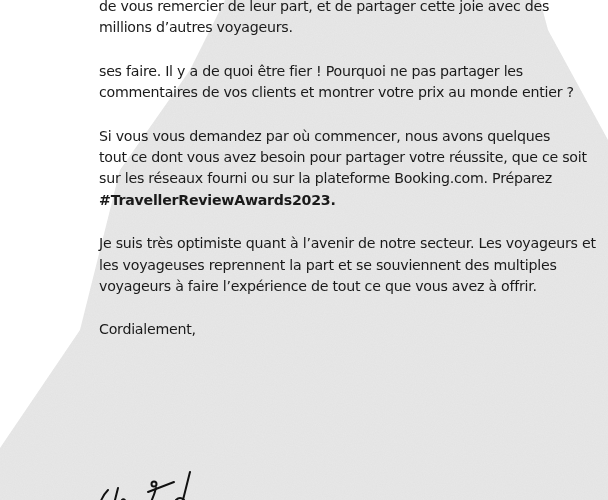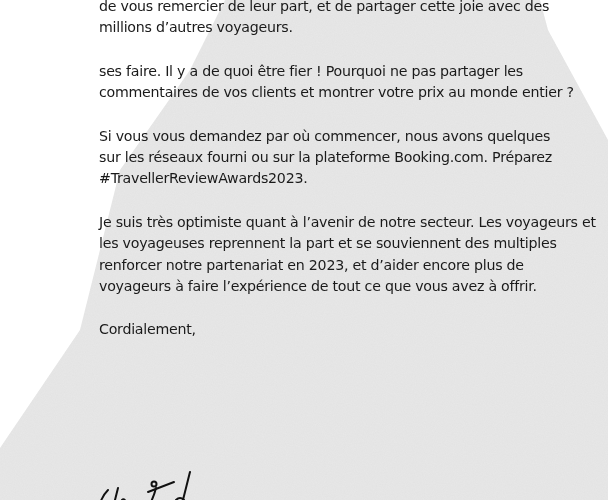--- a/index.html
+++ b/index.html
@@ -34,21 +34,21 @@
       letter-spacing: -0.25px;
     }
     .letter p {
       margin: 0 0 22px 0;
       white-space: nowrap;
     }
     .letter p .ln {
       display: block;
     }
     .hashtag {
-      font-weight: normal;
+      font-weight: bold;
     }
     .closing {
       margin-top: 0;
     }
     .signature {
       position: absolute;
       left: 96px;
       top: 470px;
       width: 120px;
       height: 34px;
@@ -77,27 +77,27 @@
   <p>
     <span class="ln">de vous remercier de leur part, et de partager cette joie avec des</span>
     <span class="ln">millions d’autres voyageurs.</span>
   </p>
   <p>
     <span class="ln">ses faire. Il y a de quoi être fier ! Pourquoi ne pas partager les</span>
     <span class="ln">commentaires de vos clients et montrer votre prix au monde entier ?</span>
   </p>
   <p>
     <span class="ln">Si vous vous demandez par où commencer, nous avons quelques</span>
+    <span class="ln">tout ce dont vous avez besoin pour partager votre réussite, que ce soit</span>
     <span class="ln">sur les réseaux fourni ou sur la plateforme Booking.com. Préparez</span>
     <span class="ln"><span class="hashtag">#TravellerReviewAwards2023</span><span class="hashtag">.</span></span>
   </p>
   <p>
     <span class="ln">Je suis très optimiste quant à l’avenir de notre secteur. Les voyageurs et</span>
     <span class="ln">les voyageuses reprennent la part et se souviennent des multiples</span>
-    <span class="ln">renforcer notre partenariat en 2023, et d’aider encore plus de</span>
     <span class="ln">voyageurs à faire l’expérience de tout ce que vous avez à offrir.</span>
   </p>
   <p class="closing">Cordialement,</p>
 </div>
 
 <svg class="signature" viewBox="0 0 120 34" xmlns="http://www.w3.org/2000/svg">
   <g fill="none" stroke="#111" stroke-width="2" stroke-linecap="round" stroke-linejoin="round">
     <path d="M12 20 Q6 26 4 34"></path>
     <path d="M22 18 Q20 26 18 34"></path>
     <path d="M26 30 Q28 28 30 32"></path>

